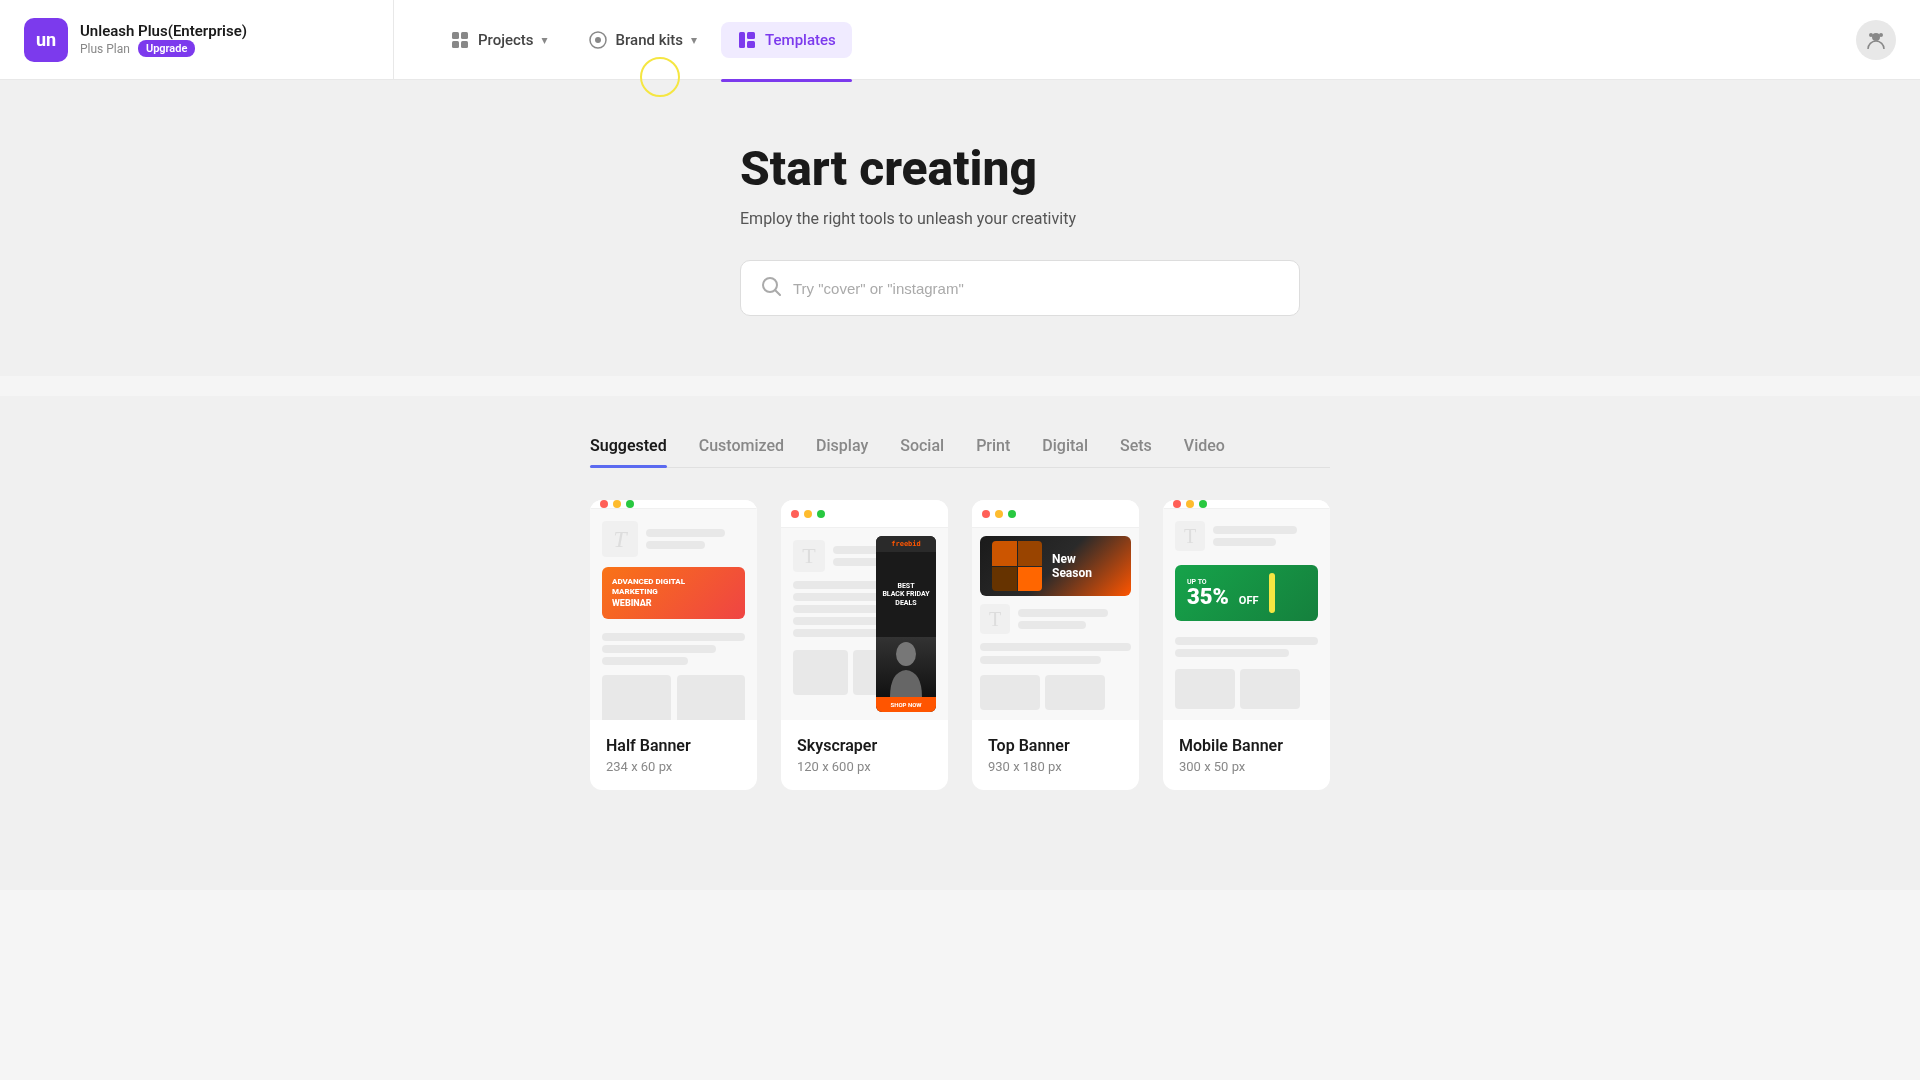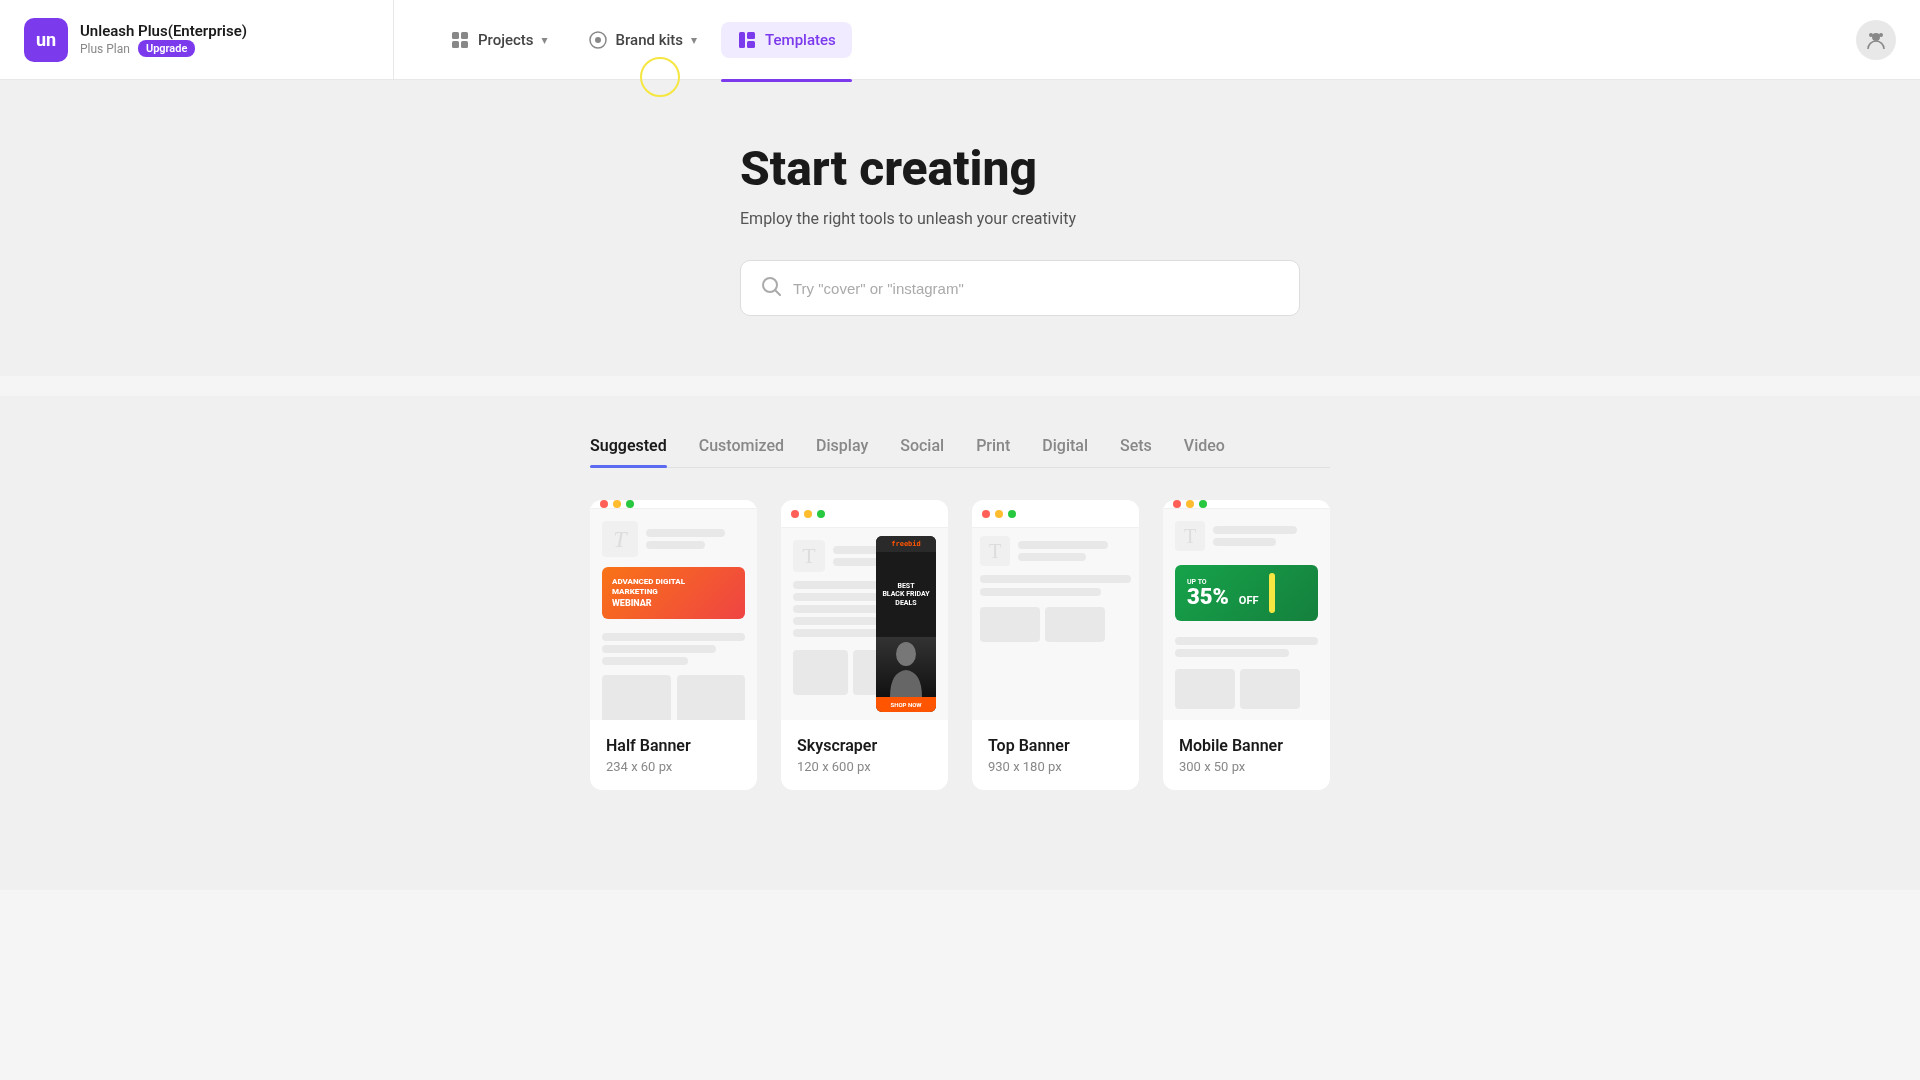--- a/index.html
+++ b/index.html
@@ -707,20 +707,31 @@
 
         <div class="template-card">
           <div class="template-preview">
             <div class="browser-chrome">
               <div class="dot dot-red"></div>
               <div class="dot dot-yellow"></div>
               <div class="dot dot-green"></div>
             </div>
             <div class="top-banner-preview">
 
+              <div class="top-banner-ad">
+                <div class="top-banner-image-area">
+                  <div class="top-banner-img-cell" style="background:#cc5500;"></div>
+                  <div class="top-banner-img-cell" style="background:#994400;"></div>
+                  <div class="top-banner-img-cell" style="background:#663300;"></div>
+                  <div class="top-banner-img-cell" style="background:#ff6600;"></div>
+                </div>
+                <div class="top-banner-text">
+                  <span style="color:white; font-size:12px; font-weight:700; line-height:1.2;">New<br>Season</span>
+                </div>
+              </div>
 
               <div class="top-banner-body">
                 <div style="display:flex; align-items:center; gap:8px; margin-bottom:4px;">
                   <div style="font-family:Georgia,serif; font-size:20px; color:#ddd; background:#f0f0f0; width:30px; height:30px; border-radius:4px; display:flex;align-items:center;justify-content:center;">T</div>
                   <div style="flex:1; display:flex;flex-direction:column; gap:4px;">
                     <div class="placeholder-line medium"></div>
                     <div class="placeholder-line short"></div>
                   </div>
                 </div>
                 <div class="placeholder-line long"></div>

